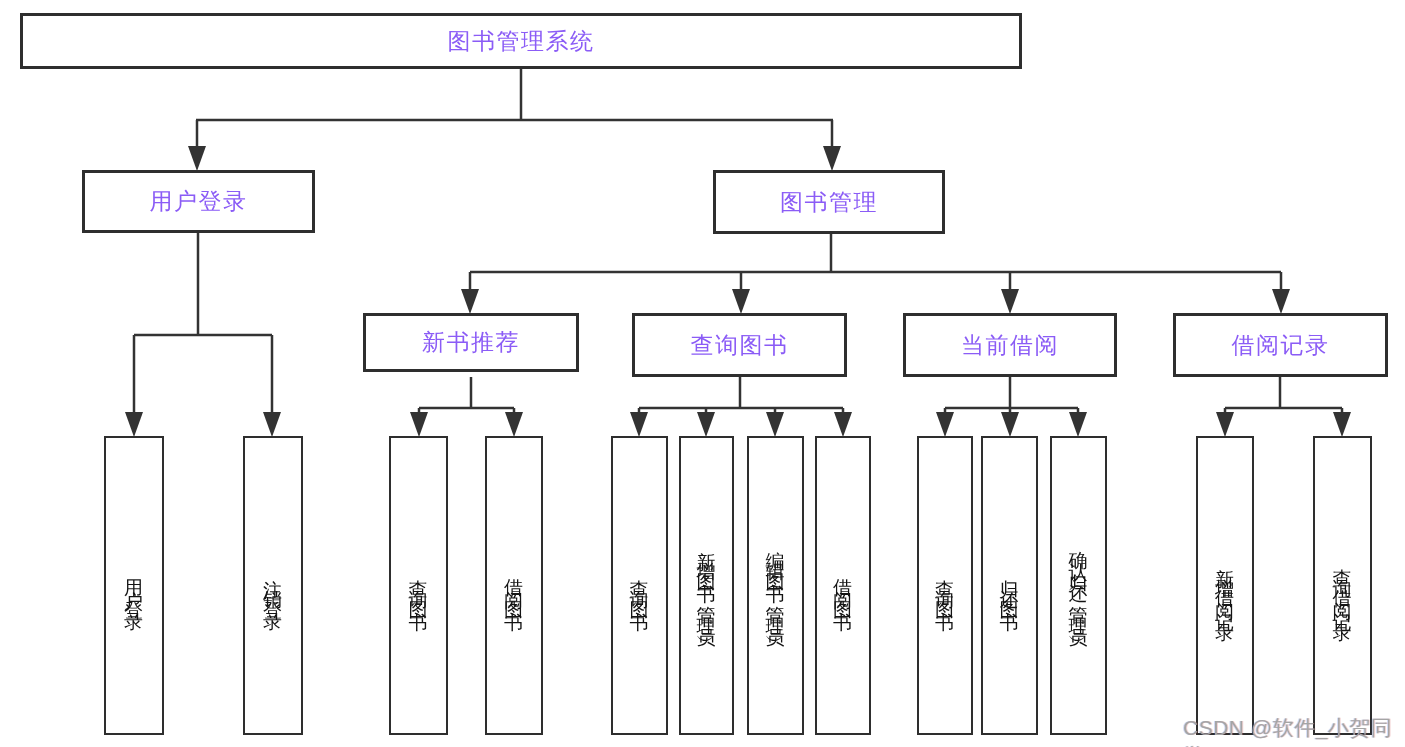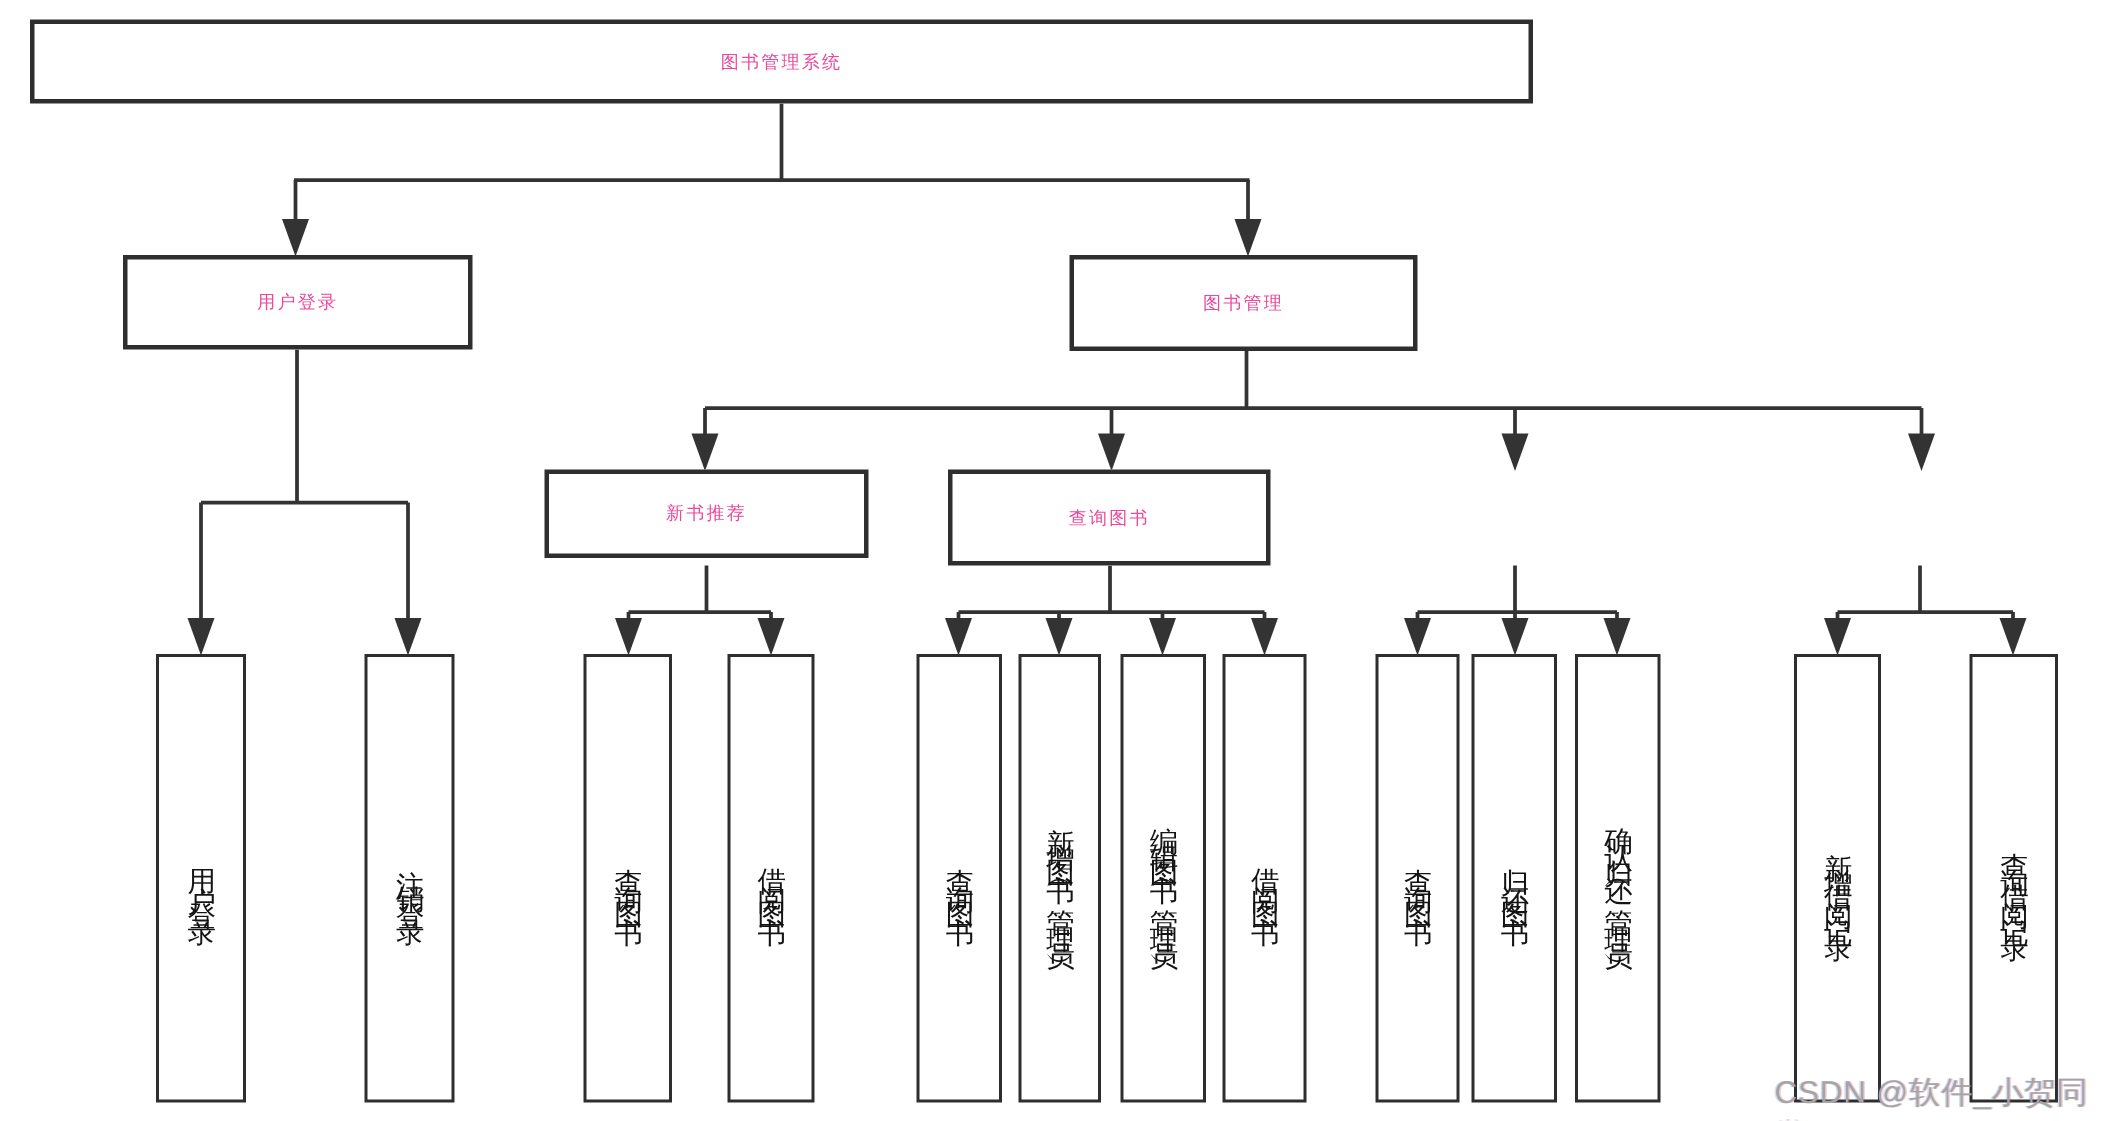--- a/index.html
+++ b/index.html
@@ -4,21 +4,21 @@
 <style>
   html,body{margin:0;padding:0;background:#ffffff;}
   .stage{
     position:relative;width:1405px;height:747px;background:#ffffff;
     font-family:"Liberation Sans","DejaVu Sans",sans-serif;overflow:hidden;
   }
   .connectors{position:absolute;left:0;top:0;}
   .hnode{
     position:absolute;box-sizing:border-box;border:3px solid #2e2e2e;background:#ffffff;
     display:flex;align-items:center;justify-content:center;
-    font-size:12px;letter-spacing:1.5px;color:#ec4899;
+    font-size:23px;letter-spacing:1.5px;color:#8b5cf6;
   }
   .vnode{
     position:absolute;top:436px;height:299px;box-sizing:border-box;
     border:2.5px solid #2e2e2e;background:#ffffff;
     display:flex;align-items:center;justify-content:center;
   }
   .vnode span{
     writing-mode:vertical-rl;text-orientation:mixed;
     font-size:19px;line-height:1;letter-spacing:11px;color:#141414;white-space:nowrap;
   }
@@ -101,20 +101,22 @@
     </g>
   </svg>
 
   <div class="hnode" style="left:20px;top:13px;width:1002px;height:56px;">图书管理系统</div>
 
   <div class="hnode" style="left:82px;top:170px;width:233px;height:63px;">用户登录</div>
   <div class="hnode" style="left:713px;top:170px;width:232px;height:64px;">图书管理</div>
 
   <div class="hnode" style="left:363px;top:313px;width:216px;height:59px;">新书推荐</div>
   <div class="hnode" style="left:632px;top:313px;width:215px;height:64px;">查询图书</div>
+  <div class="hnode" style="left:903px;top:313px;width:214px;height:64px;">当前借阅</div>
+  <div class="hnode" style="left:1173px;top:313px;width:215px;height:64px;">借阅记录</div>
 
   <div class="vnode" style="left:104px;width:60px;">
     <span>用户登录</span>
   </div>
   <div class="vnode" style="left:243px;width:60px;">
     <span>注销登录</span>
   </div>
 
   <div class="vnode" style="left:389px;width:59px;">
     <span>查询图书</span>

